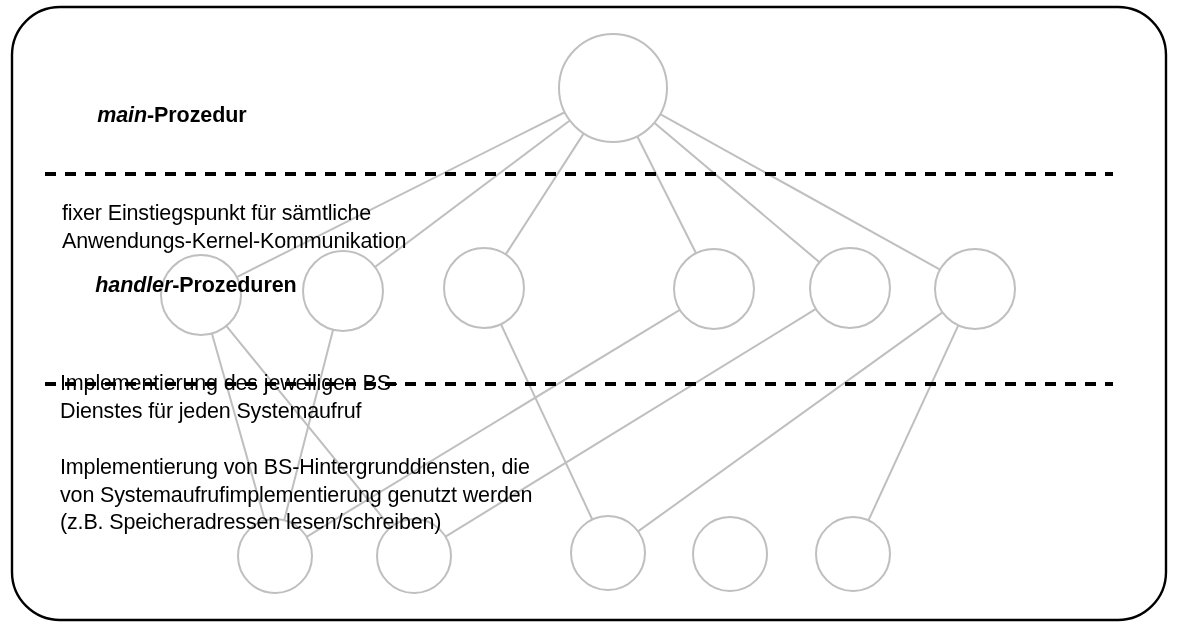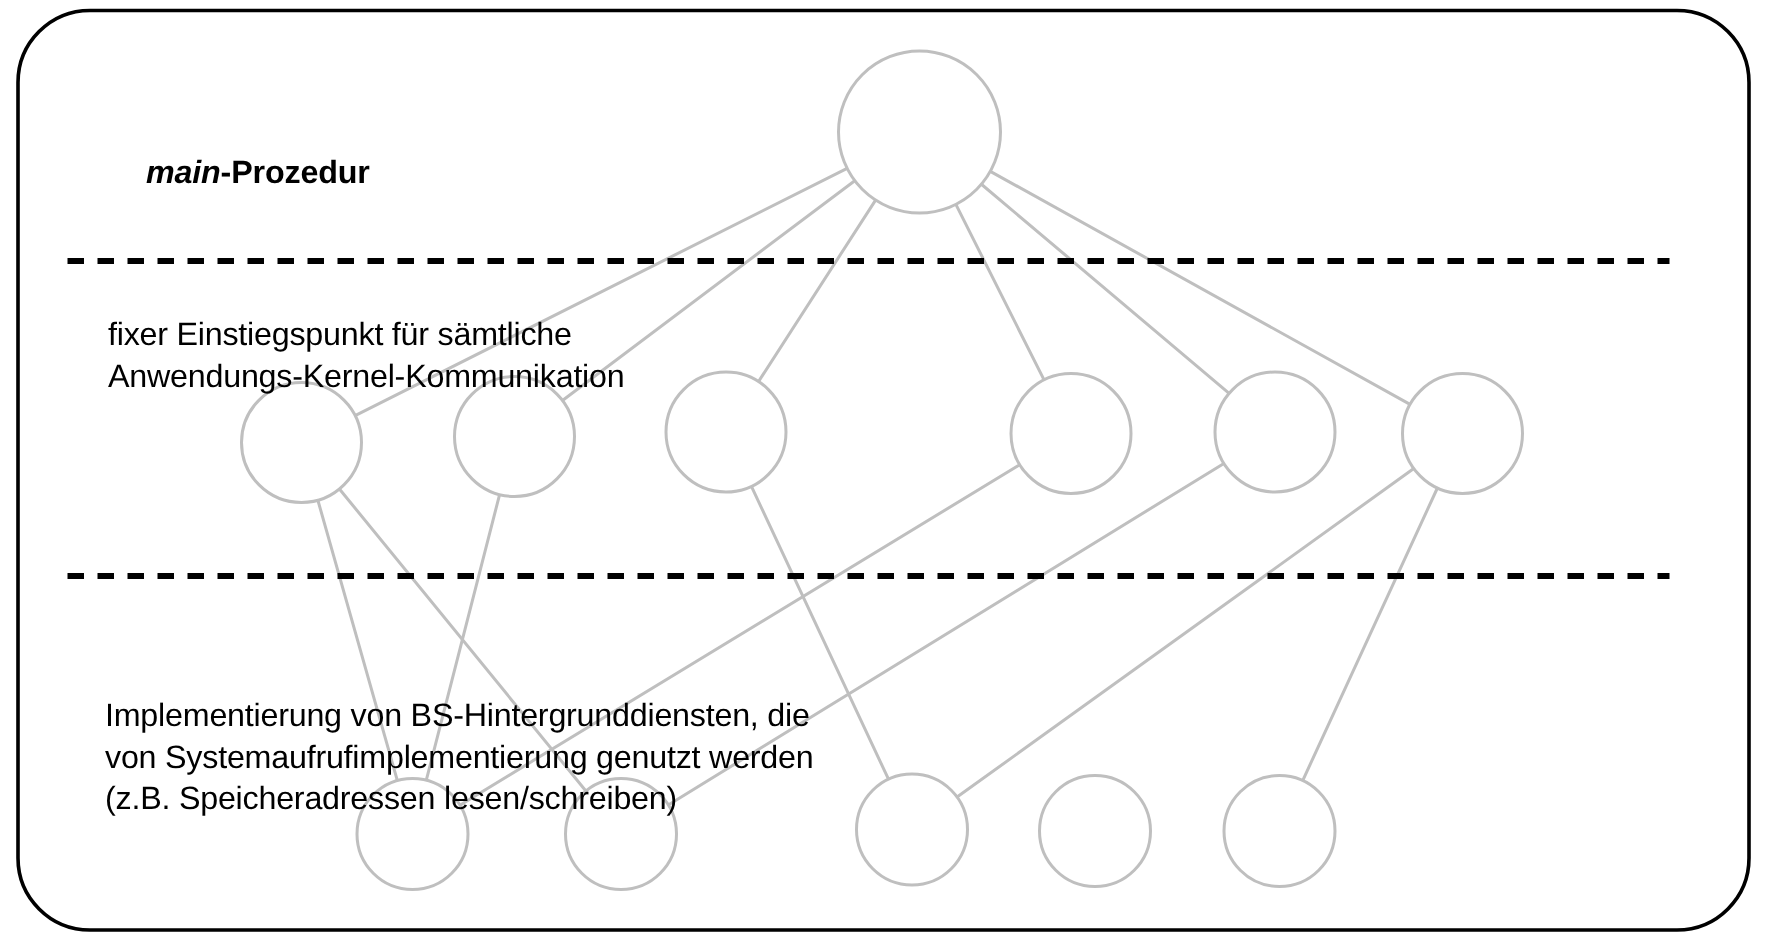--- a/index.html
+++ b/index.html
@@ -39,21 +39,21 @@
     font-weight: bold;
     margin: 0 0 1px 0;
     letter-spacing: -0.1px;
   }
   .layer-title .kw {
     font-style: italic;
   }
   .layer-desc {
     font-size: 21.5px;
     font-weight: normal;
-    margin: 10px;
+    margin: 0;
     letter-spacing: -0.15px;
   }
   #layer-main   { left: 62px;  top: 32px;  width: 520px; }
   #layer-handler{ left: 60px;  top: 202px; width: 520px; }
   #layer-utility{ left: 60px;  top: 412px; width: 680px; }
 </style>
 </head>
 <body>
 
 <div id="stage">
@@ -99,20 +99,27 @@
   </svg>
 
   <div class="layer-text" id="layer-main">
     <div class="layer-title">
       <span class="kw">main</span><span>-Prozedur</span>
     </div>
     <div class="layer-desc">fixer Einstiegspunkt für sämtliche
 Anwendungs-Kernel-Kommunikation</div>
   </div>
 
+  <div class="layer-text" id="layer-handler">
+    <div class="layer-title">
+      <span class="kw">handler</span><span>-Prozeduren</span>
+    </div>
+    <div class="layer-desc">Implementierung des jeweiligen BS-
+Dienstes für jeden Systemaufruf</div>
+  </div>
 
   <div class="layer-text" id="layer-utility">
     <div class="layer-desc">Implementierung von BS-Hintergrunddiensten, die
 von Systemaufrufimplementierung genutzt werden
 (z.B. Speicheradressen lesen/schreiben)</div>
   </div>
 
 </div>
 
 </body></html>

